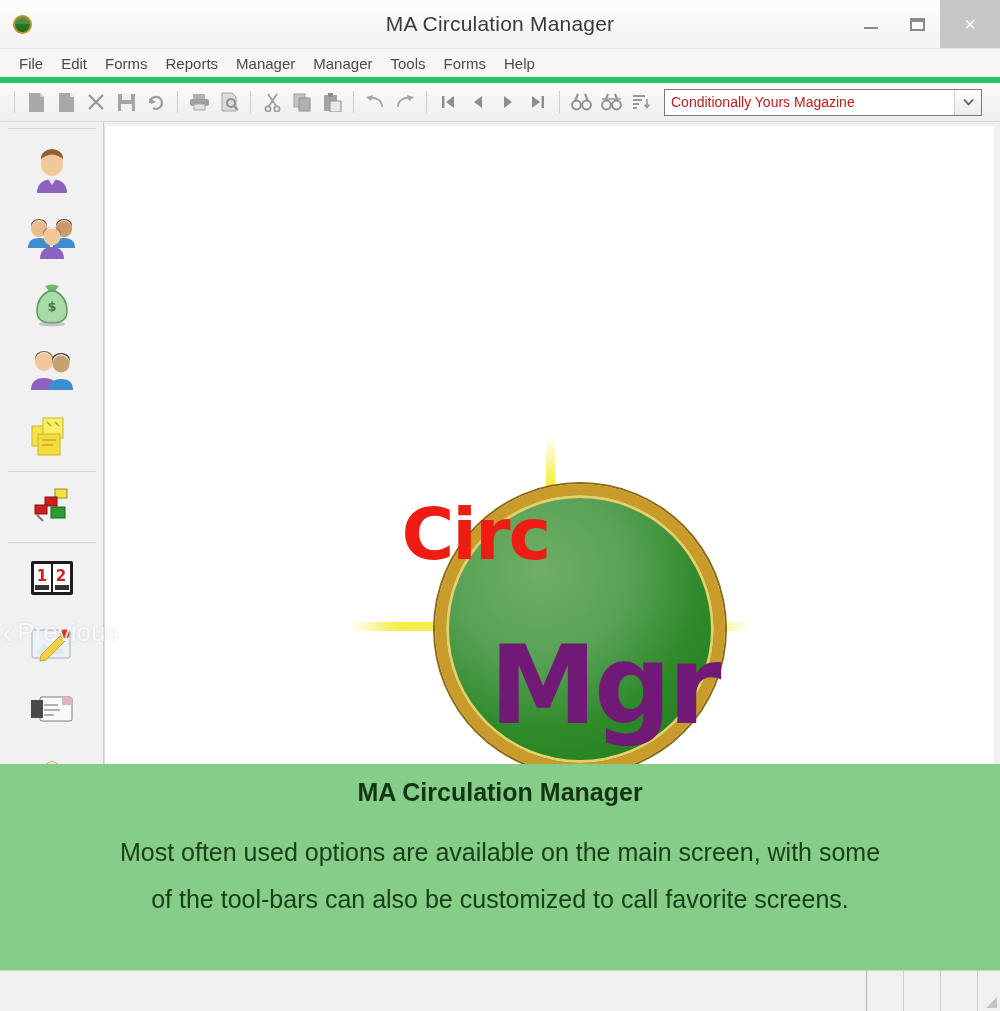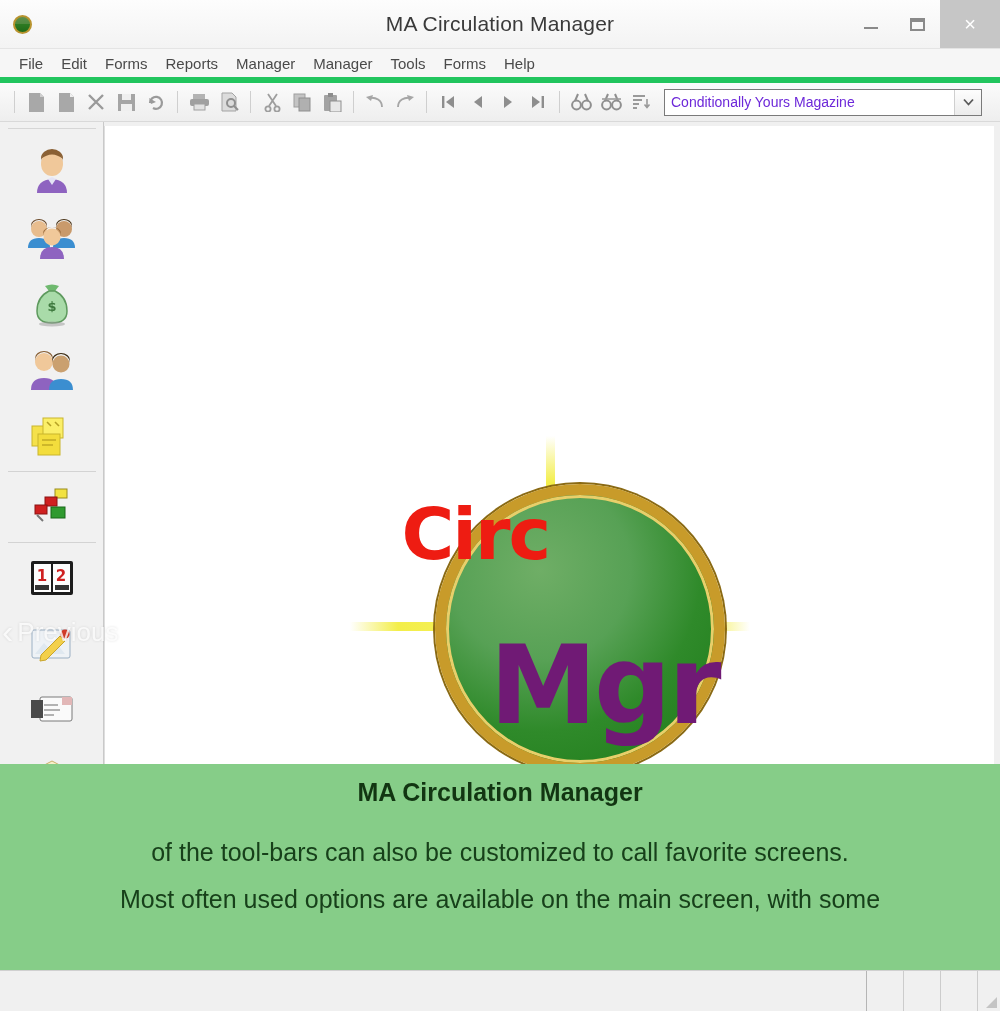--- a/index.html
+++ b/index.html
@@ -141,21 +141,21 @@
     margin-left: 8px;
     border: 1px solid #7a7a7a;
     background: #ffffff;
     display: flex;
     align-items: center;
     box-sizing: border-box;
   }
   .combo-text {
     flex: 1 1 auto;
     font-size: 14px;
-    color: #6d28d9;
+    color: #b91c1c;
     padding-left: 6px;
     white-space: nowrap;
     overflow: hidden;
   }
   .combo-arrow {
     width: 26px; height: 25px;
     border-left: 1px solid #cfcfcf;
     background: linear-gradient(#fdfdfd, #ececec);
     display: flex;
     align-items: center;
@@ -645,22 +645,22 @@
       </div>
     </div>
 
     <div class="prev-overlay">
       <span class="prev-chevron">‹</span>
       <span>Previous</span>
     </div>
 
     <div class="caption-band">
       <div class="caption-title">MA Circulation Manager</div>
+      <div class="caption-body">Most often used options are available on the main screen, with some</div>
       <div class="caption-body">of the tool-bars can also be customized to call favorite screens.</div>
-      <div class="caption-body">Most often used options are available on the main screen, with some</div>
     </div>
   </div>
 
   <div class="statusbar">
     <div class="status-main"></div>
     <div class="status-cell"></div>
     <div class="status-cell"></div>
     <div class="status-cell"></div>
     <div class="status-grip"></div>
   </div>

